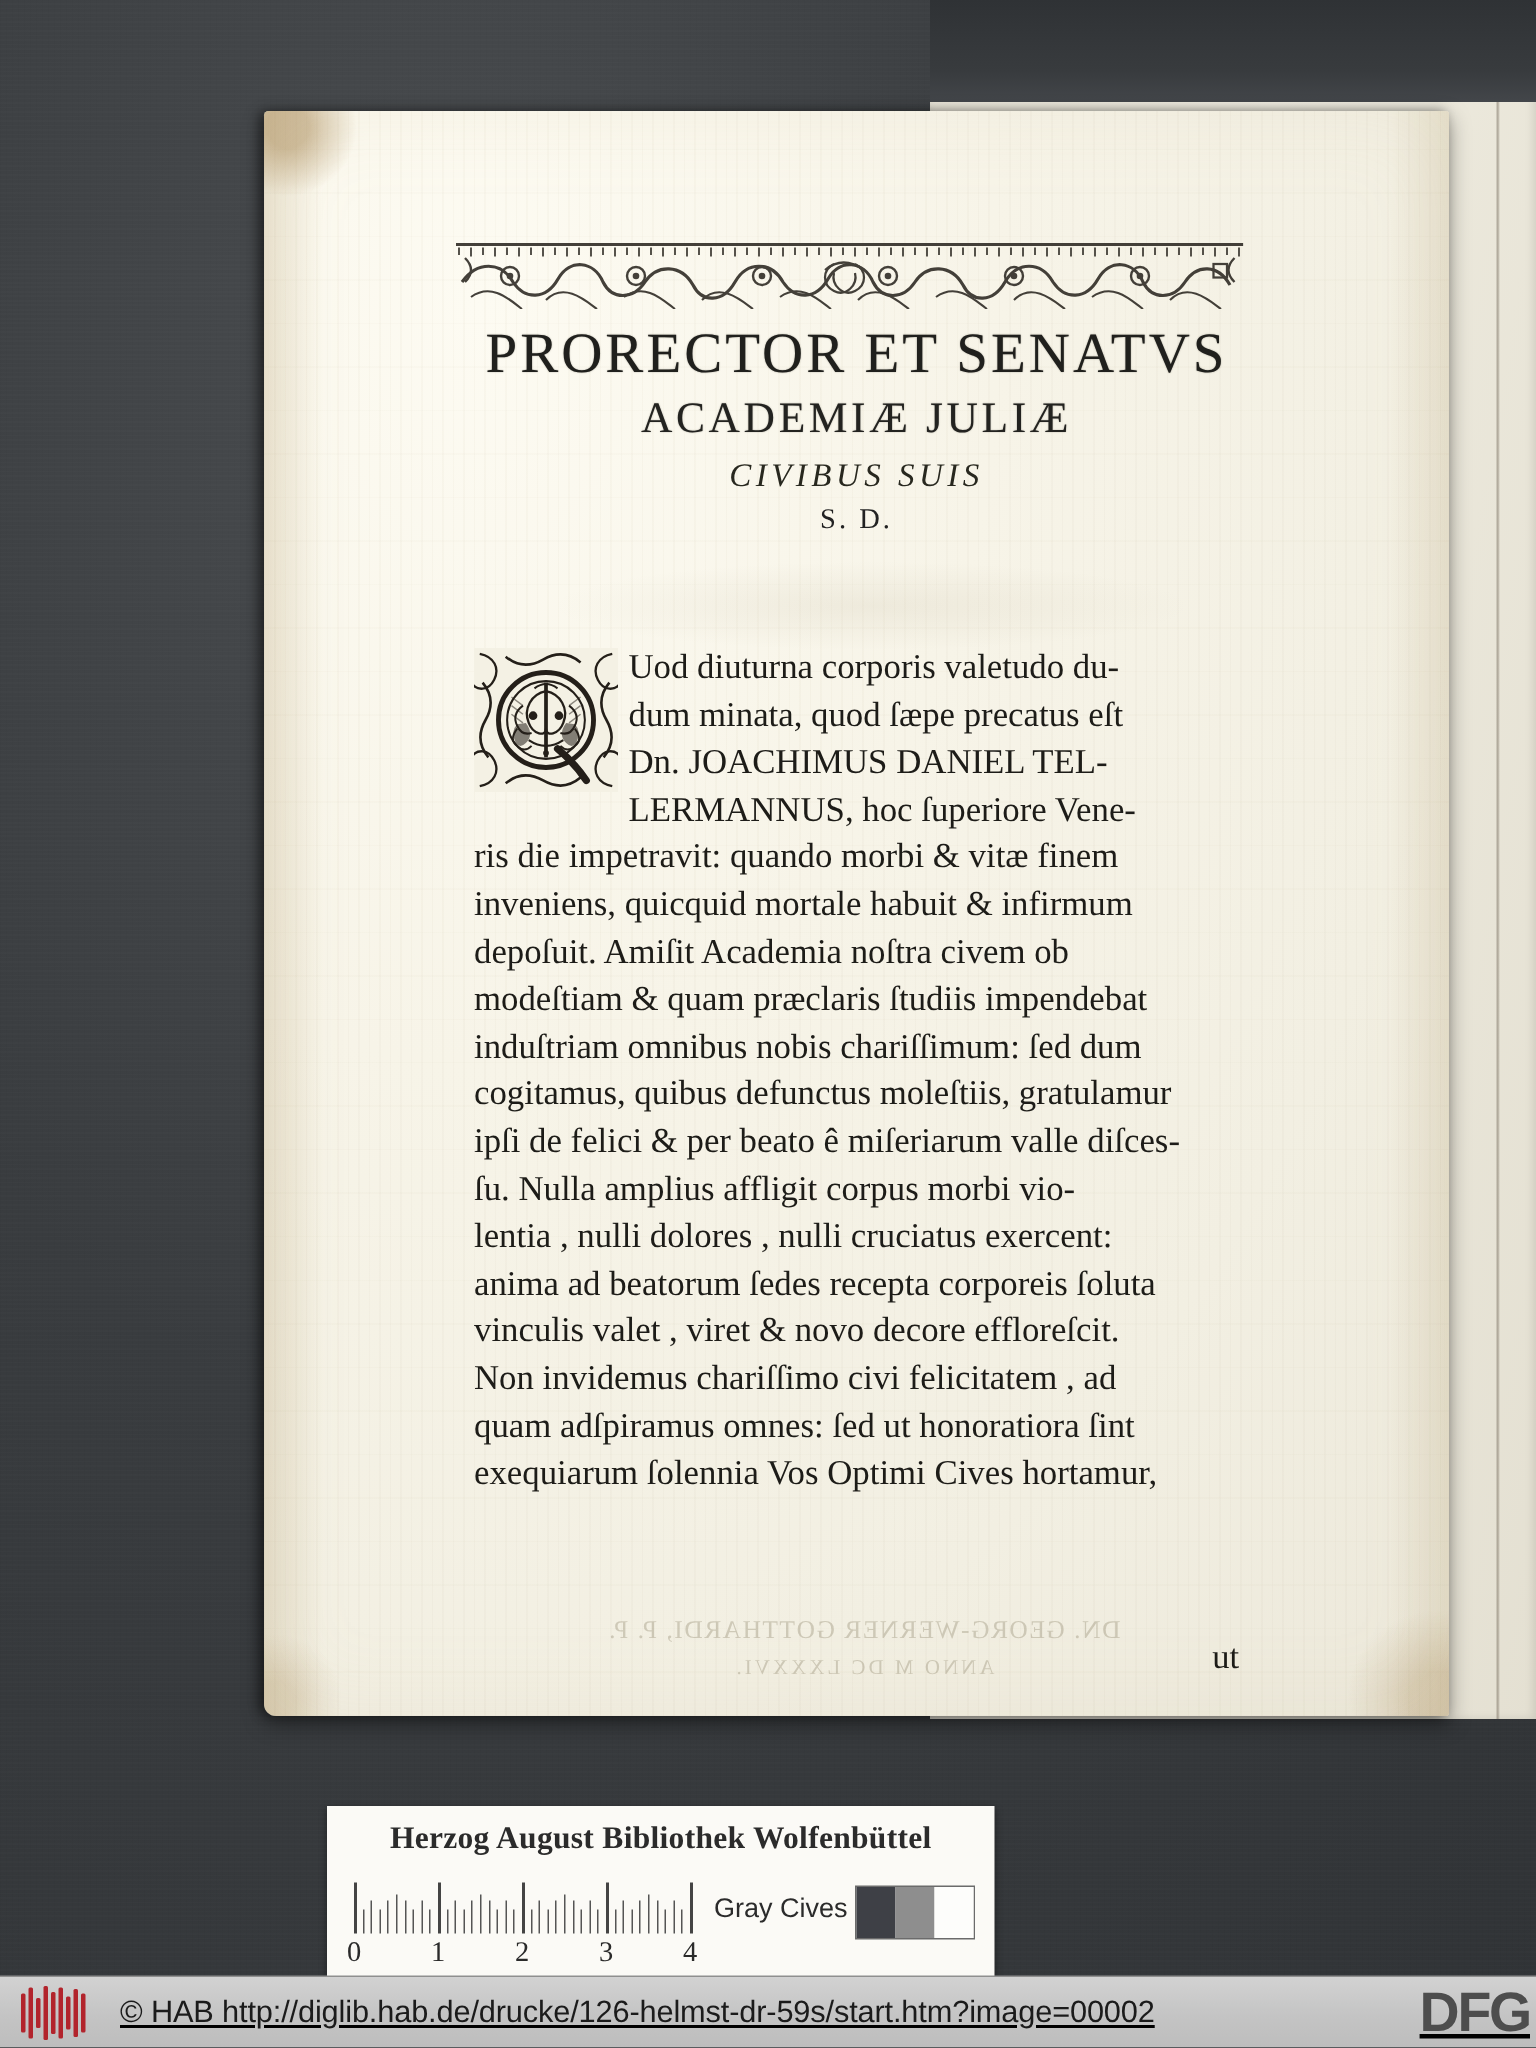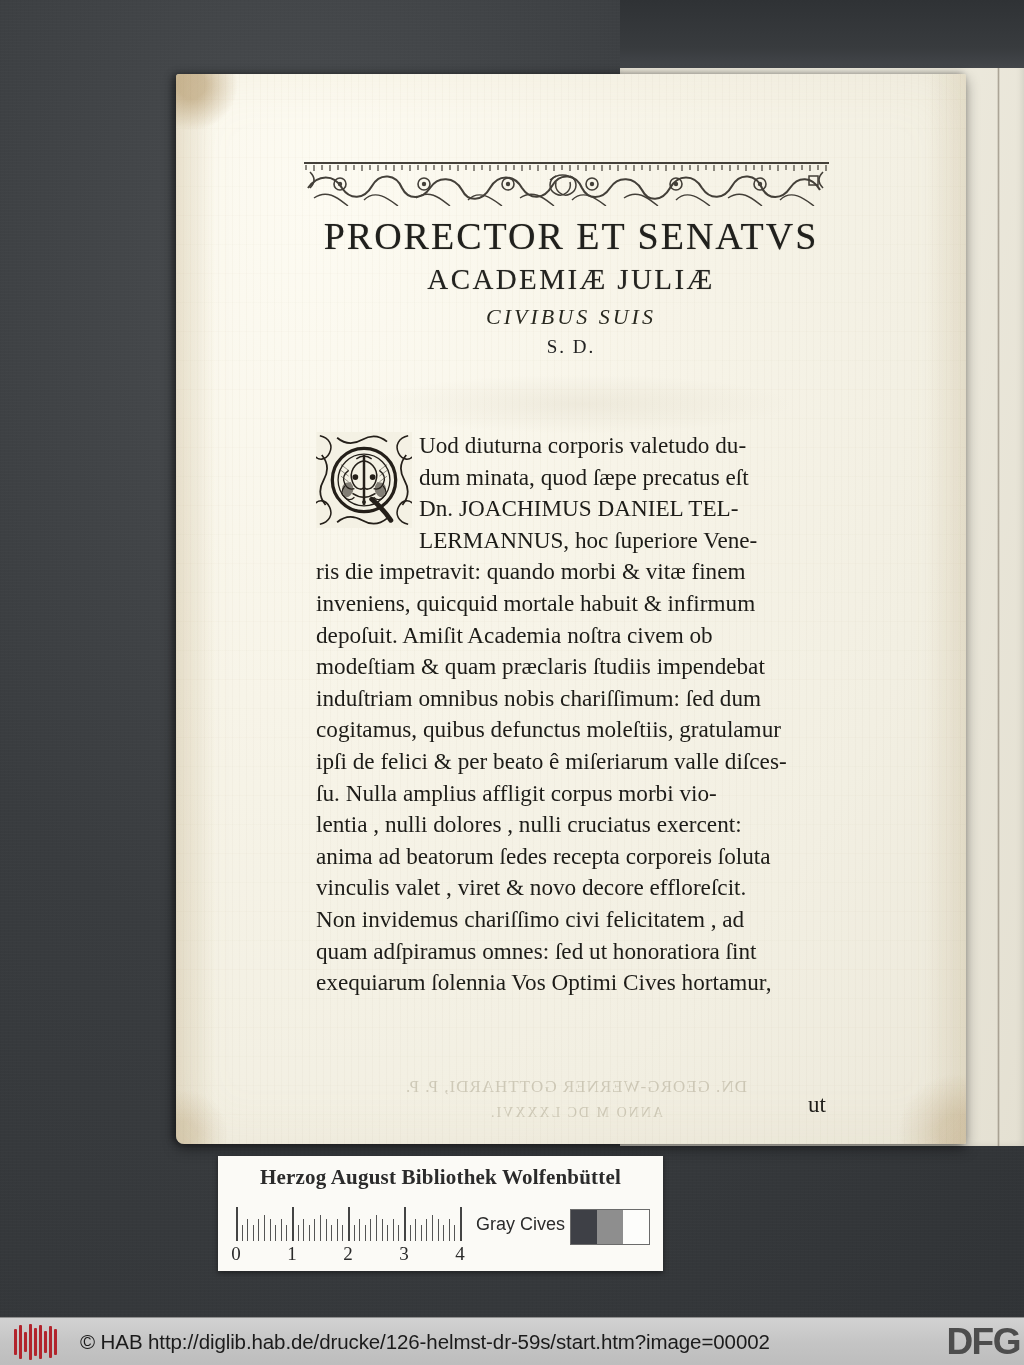--- a/index.html
+++ b/index.html
@@ -129,21 +129,21 @@
   }
   .bleed .b2{font-size:14px;letter-spacing:2px;}
   .ghost-top{
     position:absolute;left:190px;top:300px;width:430px;height:60px;
     background:radial-gradient(ellipse,rgba(150,135,100,.10),transparent 70%);
     pointer-events:none;
   }
 
   
   .card{
-    position:absolute;left:218px;top:1156px;width:445px;height:115px;
+    position:absolute;left:218px;top:1204px;width:445px;height:115px;
     background:#fbfaf6;box-shadow:0 2px 5px rgba(0,0,0,.45);
   }
   .card-title{
     position:absolute;left:0;right:0;top:9px;text-align:center;
     font-family:"Liberation Serif",serif;font-weight:bold;
     font-size:21px;color:#2b2b2b;letter-spacing:.2px;
   }
   .ruler{position:absolute;left:18px;top:47px;width:230px;height:62px;}
   .ruler .tick{position:absolute;bottom:24px;width:1px;background:#555;}
   .ruler .num{
@@ -158,21 +158,21 @@
     position:absolute;left:352px;top:53px;width:78px;height:34px;
     border:1px solid #6b6b6b;display:flex;
   }
   .gs-patches span{flex:1;display:block;}
 
   
   .footer{
     position:absolute;left:0;bottom:0;width:1024px;height:47px;
     background:linear-gradient(180deg,#d2d2d2,#c4c4c4 55%,#bdbdbd);
     border-top:1px solid #8f8f8f;
-    display:flex;align-items:center;
+    display:flex;align-items:center;text-decoration:underline;
   }
   .barcode{
     width:66px;height:40px;margin-left:6px;display:flex;align-items:center;
     gap:2px;padding-left:8px;
   }
   .barcode i{display:block;width:3px;background:#b2242c;border-radius:1px;}
   .footer-url{
     flex:1;font-family:"Liberation Sans",sans-serif;font-size:20.5px;
     color:#1b1b1b;white-space:nowrap;overflow:hidden;letter-spacing:-.1px;
   }

